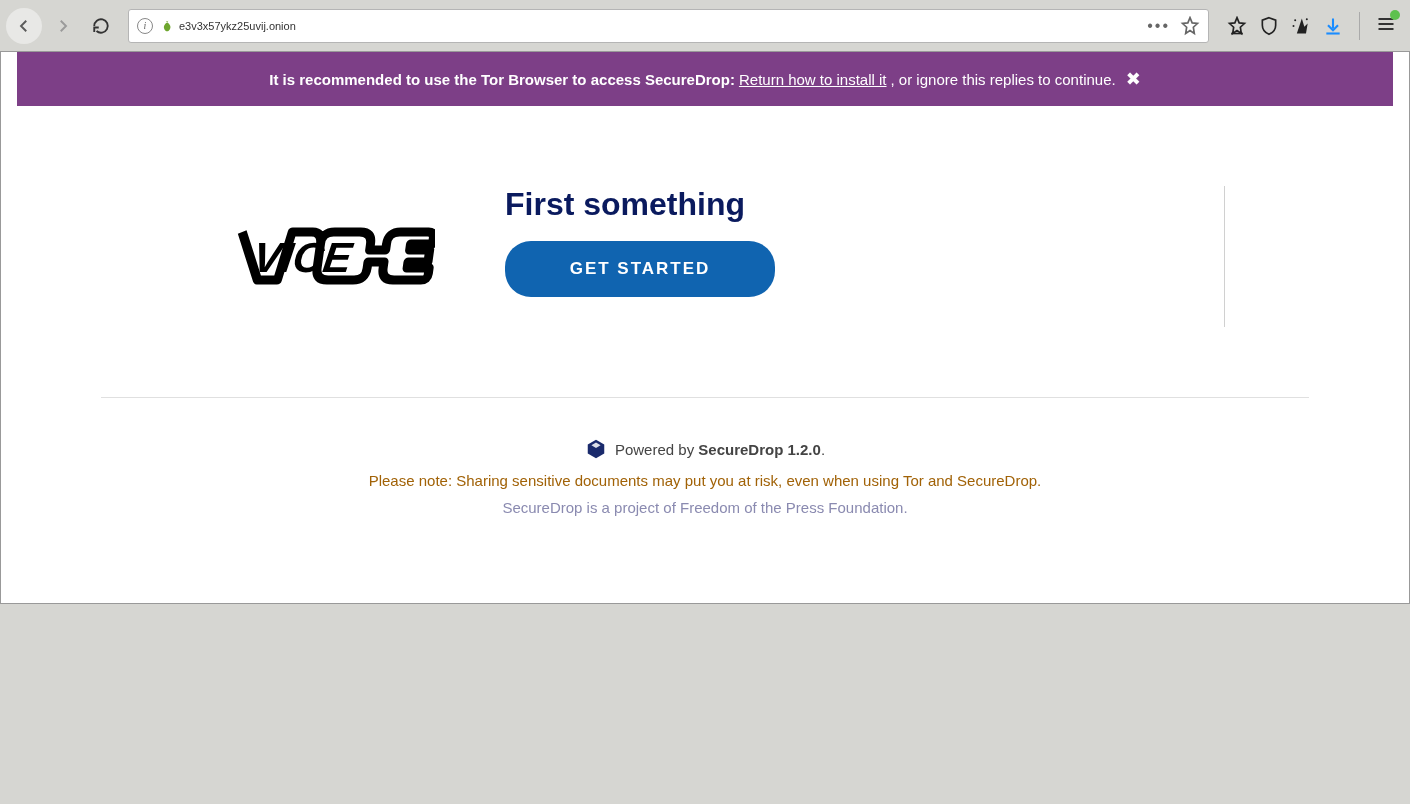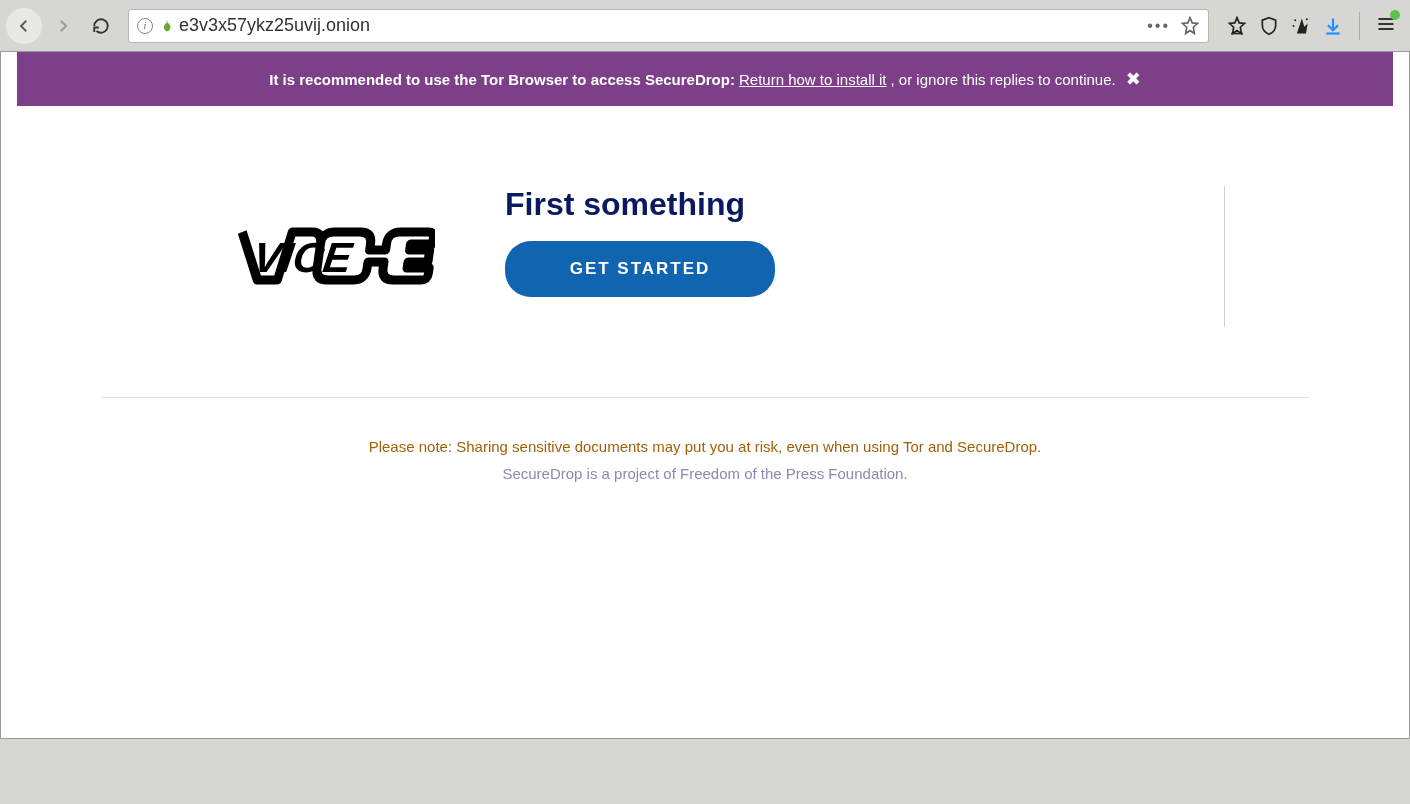--- a/index.html
+++ b/index.html
@@ -57,33 +57,33 @@
   font-size: 10px;
   color: #666;
   font-style: italic;
   font-family: Georgia, serif;
 }
 .onion-icon {
   width: 14px; height: 14px;
 }
 .url-text {
   flex: 1;
-  font-size: 18px;
+  font-size: 11px;
   color: #333;
   border: none;
   outline: none;
 }
 .url-right { display: flex; align-items: center; gap: 10px; color: #666; }
 .toolbar-icons { display: flex; align-items: center; gap: 12px; padding: 0 8px; }
 .toolbar-icons > * { color: #333; }
 .divider-v { width: 1px; height: 28px; background: #aaa; margin: 0 4px; }
 
 .viewport {
   background: #fff;
-  height: 687px;
+  height: 552px;
   border: 1px solid #999;
   border-top: none;
   overflow: auto;
 }
 .content-wrap {
   padding: 0 0 40px 0;
 }
 .warning-banner {
   background: #7d3f87;
   color: #fff;
@@ -267,17 +267,26 @@
       <div class="panels">
         <div class="panel">
           <h2>First something</h2>
           <div class="btn btn-primary">GET STARTED</div>
         </div>
         <div class="panel-sep"></div>
       </div>
     </div>
 
     <div class="footer">
+      <div class="footer-line1">
+        <svg class="sd-cube" viewBox="0 0 24 24">
+          <path fill="#1a2a6c" d="M12 2l9 5v10l-9 5-9-5V7z"></path>
+          <path fill="#fff" d="M12 5l5 3-5 3-5-3z" opacity="0.85"></path>
+        </svg>
+        <span>
+          <span>Powered by </span><b>SecureDrop 1.2.0</b><span>.</span>
+        </span>
+      </div>
       <div class="footer-line2">Please note: Sharing sensitive documents may put you at risk, even when using Tor and SecureDrop.</div>
       <div class="footer-line3"><a href="#">SecureDrop is a project of Freedom of the Press Foundation.</a></div>
     </div>
   </div>
 </div>
 
 </body></html>

